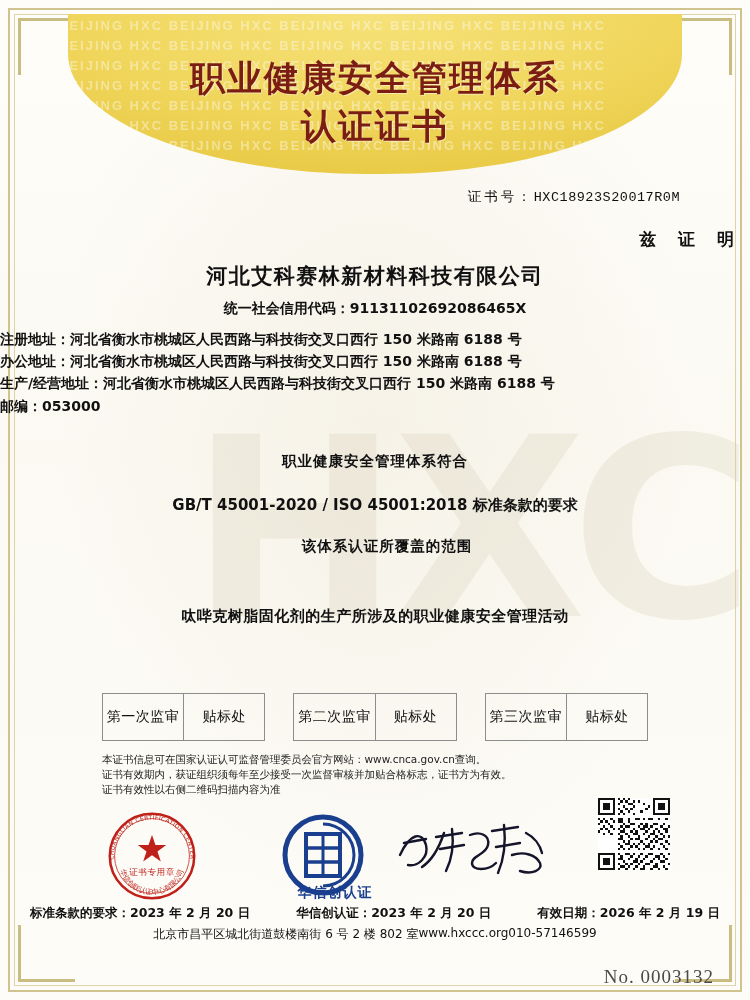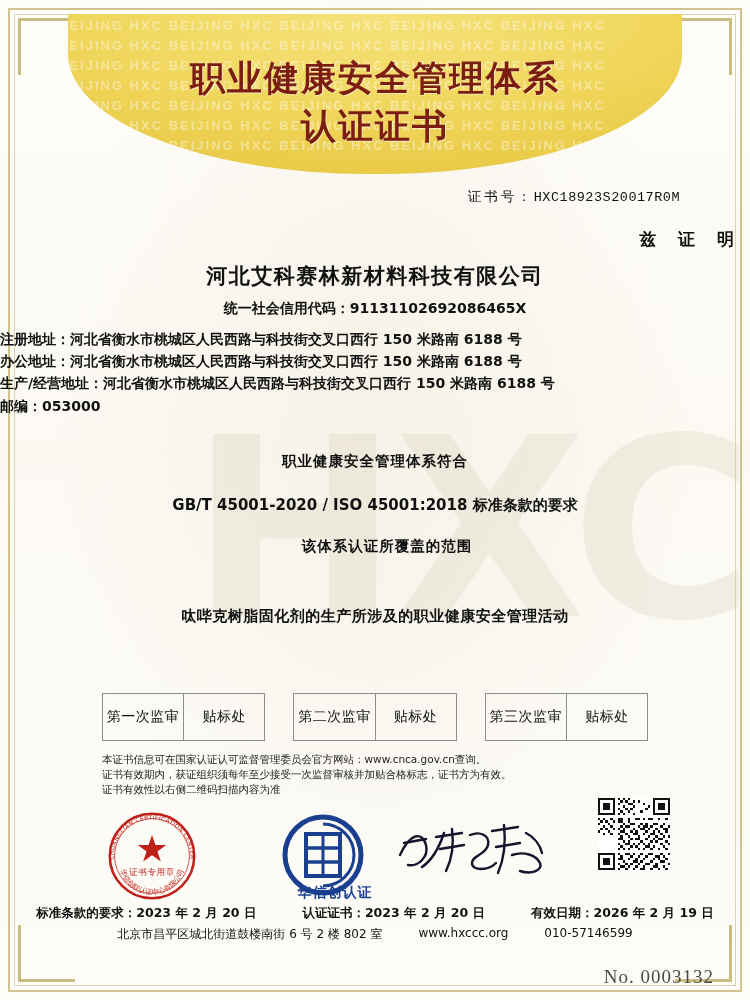--- a/index.html
+++ b/index.html
@@ -172,21 +172,21 @@
   }
 
   .dates{
     position:absolute;left:0;right:0;top:905px;
     display:flex;justify-content:center;gap:46px;
     font-size:12.5px;color:#111;font-family:"DejaVu Sans", sans-serif;
     font-weight:bold;
   }
   .footer-line{
     position:absolute;left:0;right:0;top:926px;
-    display:flex;justify-content:center;gap:36px;
+    display:flex;justify-content:center;
     font-size:12px;color:#111;font-family:"DejaVu Sans", sans-serif;
   }
   .serial{
     position:absolute;right:36px;bottom:12px;
     font-size:19px;color:#4a4a4a;
     font-family:"Liberation Serif", serif;
     letter-spacing:1px;
   }
 </style>
 </head>
@@ -497,21 +497,21 @@
           <rect x="16" y="1" width="1" height="1"></rect>
       </g>
     </svg>
   </div>
 
   <div class="dates">
     <div>
       <span>标准条款的要求：</span><span>2023 年 2 月 20 日</span>
     </div>
     <div>
-      <span>认证证书：</span><span>2023 年 2 月 20 日</span>
+      <span>华信创认证：</span><span>2023 年 2 月 20 日</span>
     </div>
     <div>
       <span>有效日期：</span><span>2026 年 2 月 19 日</span>
     </div>
   </div>
 
   <div class="footer-line">
     <span>北京市昌平区城北街道鼓楼南街 6 号 2 楼 802 室</span>
     <span>www.hxccc.org</span>
     <span>010-57146599</span>

